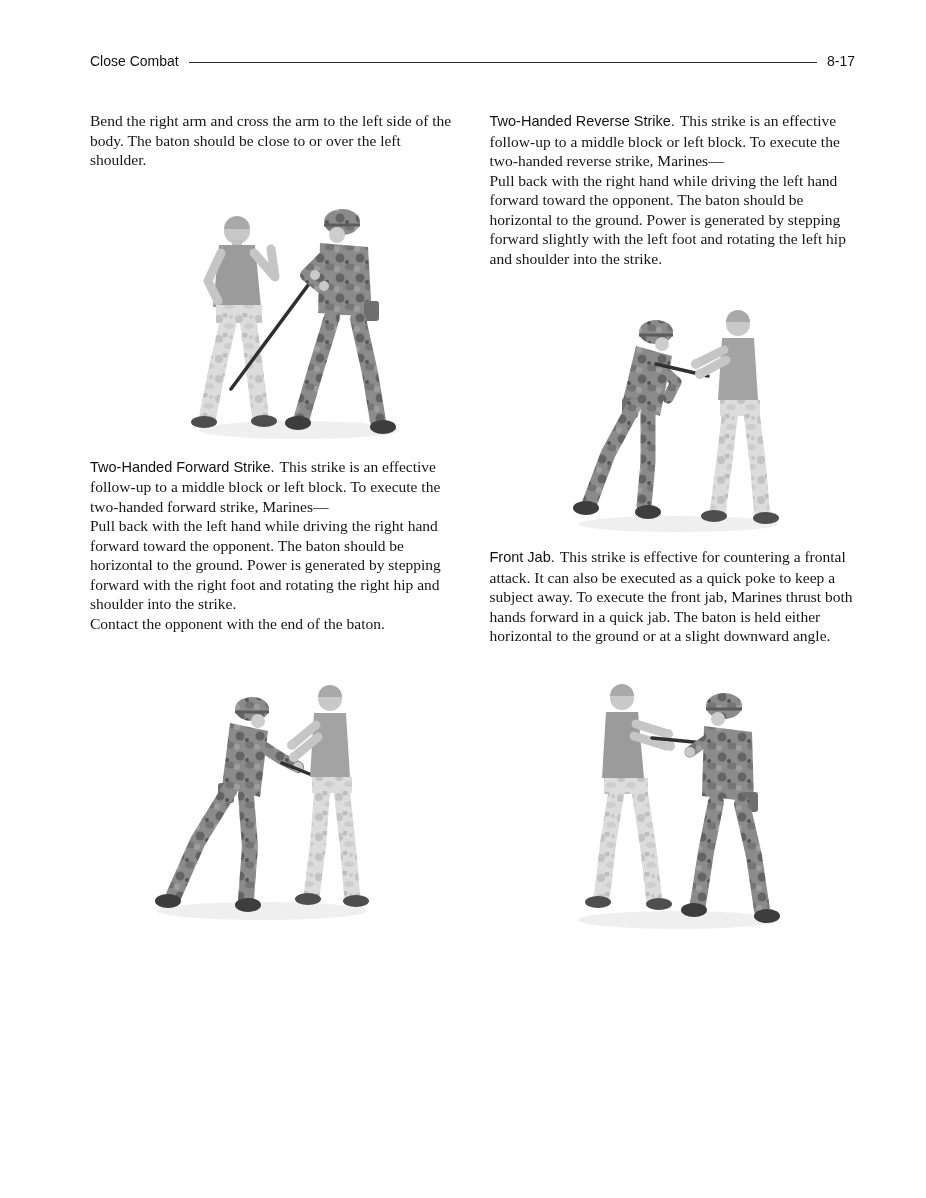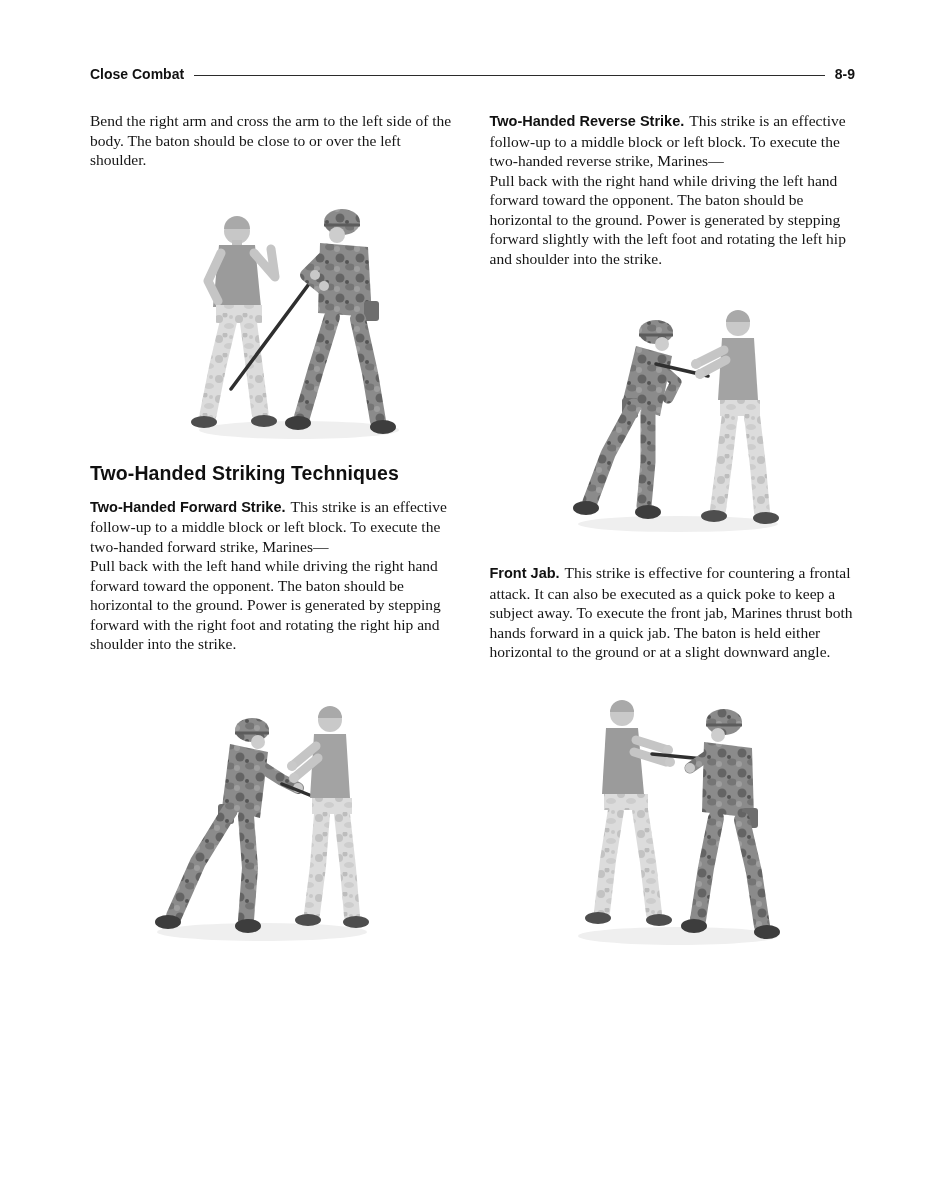--- a/index.html
+++ b/index.html
@@ -5,38 +5,38 @@
   html,body{margin:0;padding:0;background:#ffffff;}
   .page{
     position:relative;
     width:926px;height:1198px;
     background:#ffffff;
     font-family:"Liberation Serif", serif;
     color:#1b1b1b;
     overflow:hidden;
   }
   .hdr{
-    position:absolute;top:66px;left:90px;width:765px;
+    position:absolute;top:53px;left:90px;width:765px;
     display:flex;align-items:center;
     font-family:"Liberation Sans", sans-serif;
-    font-weight:bold;font-size:14px;color:#111;justify-content:flex-end;
+    font-weight:normal;font-size:14px;color:#111;justify-content:flex-end;
   }
   .hdr-rule{flex:1;border-top:1.6px solid #2b2b2b;margin:2px 10px 0 10px;}
   .cols{
     position:absolute;top:106px;left:90px;width:765px;
     display:flex;gap:34px;
   }
   .col{width:366px;}
   p.body{
     margin:0;font-size:15.5px;line-height:19.5px;color:#151515;
     text-align:left;
   }
   .lead{
     font-family:"Liberation Sans", sans-serif;
-    font-weight:bold;font-size:14.5px;margin-right:5px;color:#111;
+    font-weight:normal;font-size:14.5px;margin-right:5px;color:#111;
   }
   h2.section{
     margin:0;font-family:"Liberation Sans", sans-serif;
     font-weight:bold;font-size:19.5px;line-height:23px;color:#101010;
     letter-spacing:0.1px;
   }
   .photo{display:block;}
   .mt-blank{margin-top:29px;}
 </style>
 </head>
@@ -59,21 +59,21 @@
         <ellipse cx="16" cy="14" rx="5" ry="3.5" fill="#757575"></ellipse>
         <circle cx="3" cy="16" r="3" fill="#9e9e9e"></circle>
         <circle cx="13" cy="9" r="2" fill="#555555"></circle>
       </pattern>
     </defs>
   </svg>
 
   <div class="hdr">
     <span>Close Combat</span>
     <span class="hdr-rule"></span>
-    <span>8-9</span>
+    <span>8-17</span>
   </div>
 
   <div class="cols">
 
     <div class="col">
 
       <p class="body" style="margin-top:5px">Bend the right arm and cross the arm to the left side of the body. The baton should be close to or over the left shoulder.</p>
 
 
       <svg class="photo" style="margin:23px 0 0 84px" width="240" height="252" viewBox="0 0 240 252" role="img" aria-label="Grayscale photo: Marine in T-shirt and camouflage trousers faces a helmeted Marine in camouflage utilities who swings a baton diagonally">
@@ -100,28 +100,28 @@
         <polyline points="152,62 132,82 148,95" stroke="url(#camoD)" stroke-width="12" fill="none" stroke-linecap="round" stroke-linejoin="round"></polyline>
         <circle cx="141" cy="82" r="5" fill="#c9c9c9"></circle>
         <circle cx="150" cy="93" r="5" fill="#c9c9c9"></circle>
         <rect x="190" y="108" width="15" height="20" rx="3" fill="#6e6e6e"></rect>
         <polyline points="158,124 142,176 128,224" stroke="url(#camoD)" stroke-width="16" fill="none" stroke-linecap="round"></polyline>
         <polyline points="184,126 196,180 204,228" stroke="url(#camoD)" stroke-width="16" fill="none" stroke-linecap="round"></polyline>
         <ellipse cx="124" cy="230" rx="13" ry="7" fill="#3d3d3d"></ellipse>
         <ellipse cx="209" cy="234" rx="13" ry="7" fill="#3d3d3d"></ellipse>
       </svg>
 
-      <h2 class="section" style="margin-top:17px">Two-Handed Striking Techniques</h2>
 
       <p class="body" style="margin-top:12px">
         <span class="lead">Two-Handed Forward Strike.</span><span>This strike is an effective follow-up to a middle block or left block. To execute the two-handed forward strike, Marines—</span>
       </p>
 
       <p class="body mt-blank">Pull back with the left hand while driving the right hand forward toward the opponent. The baton should be horizontal to the ground. Power is generated by stepping forward with the right foot and rotating the right hip and shoulder into the strike.</p>
 
+      <p class="body mt-blank">Contact the opponent with the end of the baton.</p>
 
       <svg class="photo" style="margin:38px 0 0 44px" width="256" height="254" viewBox="0 0 256 254" role="img" aria-label="Grayscale photo: helmeted Marine in camouflage lunges while Marine in T-shirt executes the two-handed forward strike with the baton">
         <ellipse cx="128" cy="240" rx="105" ry="9" fill="#efefef"></ellipse>
 
         <ellipse cx="118" cy="38" rx="17" ry="12" fill="url(#camoD)"></ellipse>
         <path d="M101,41 h34" stroke="#5c5c5c" stroke-width="3"></path>
         <circle cx="124" cy="50" r="7" fill="#cdcdcd"></circle>
         <path d="M96,52 l38,8 -8,66 -38,-10 z" fill="url(#camoD)"></path>
         <polyline points="120,70 148,88 164,96" stroke="url(#camoD)" stroke-width="12" fill="none" stroke-linecap="round" stroke-linejoin="round"></polyline>
         <circle cx="164" cy="96" r="5" fill="#c9c9c9"></circle>
@@ -181,21 +181,21 @@
         <polyline points="170,66 144,80" stroke="#c5c5c5" stroke-width="9" fill="none" stroke-linecap="round"></polyline>
         <circle cx="140" cy="70" r="5" fill="#c9c9c9"></circle>
         <circle cx="144" cy="80" r="5" fill="#c9c9c9"></circle>
         <rect x="164" y="106" width="40" height="16" fill="url(#camoL)"></rect>
         <polyline points="174,120 168,170 162,216" stroke="url(#camoL)" stroke-width="16" fill="none" stroke-linecap="round"></polyline>
         <polyline points="196,122 202,172 206,218" stroke="url(#camoL)" stroke-width="16" fill="none" stroke-linecap="round"></polyline>
         <ellipse cx="158" cy="222" rx="13" ry="6" fill="#4e4e4e"></ellipse>
         <ellipse cx="210" cy="224" rx="13" ry="6" fill="#4e4e4e"></ellipse>
       </svg>
 
-      <p class="body" style="margin-top:25px">
+      <p class="body" style="margin-top:9px">
         <span class="lead">Front Jab.</span><span>This strike is effective for countering a frontal attack. It can also be executed as a quick poke to keep a subject away. To execute the front jab, Marines thrust both hands forward in a quick jab. The baton is held either horizontal to the ground or at a slight downward angle.</span>
       </p>
 
       <svg class="photo" style="margin:26px 0 0 66px" width="244" height="264" viewBox="0 0 244 264" role="img" aria-label="Grayscale photo: Marine in T-shirt thrusts the baton forward in a front jab against a helmeted Marine in camouflage">
         <ellipse cx="122" cy="248" rx="100" ry="9" fill="#efefef"></ellipse>
 
         <circle cx="66" cy="26" r="12" fill="#c9c9c9"></circle>
         <path d="M54,24 a12,12 0 0 1 24,0 z" fill="#a9a9a9"></path>
         <path d="M50,40 h32 l6,66 h-42 z" fill="#9b9b9b"></path>
         <polyline points="80,52 112,62" stroke="#c5c5c5" stroke-width="9" fill="none" stroke-linecap="round"></polyline>

